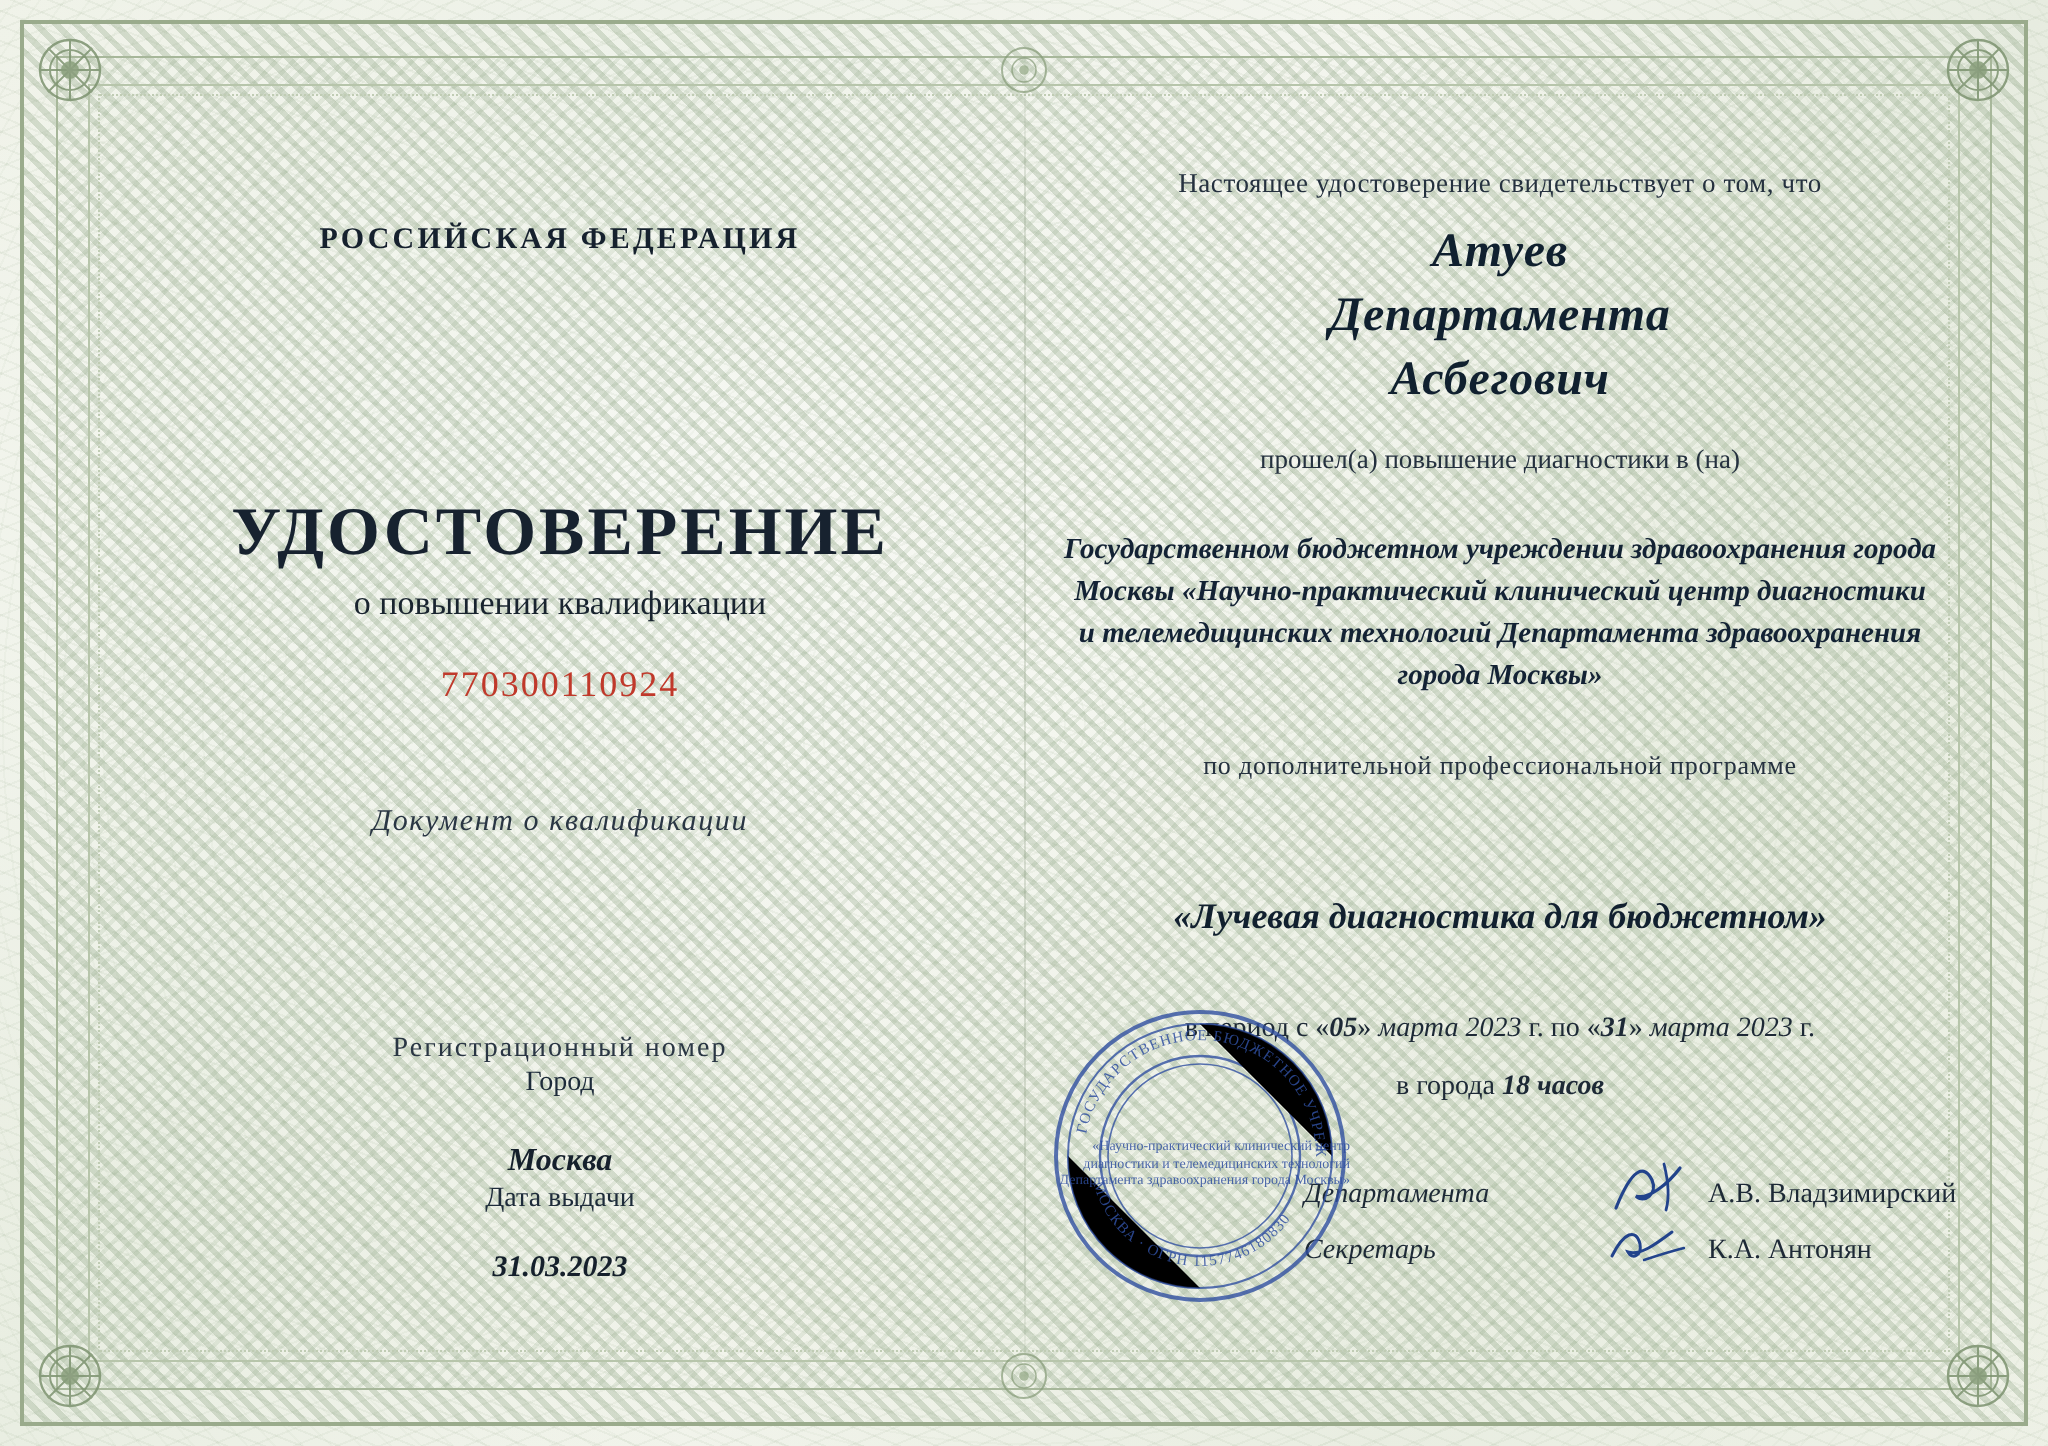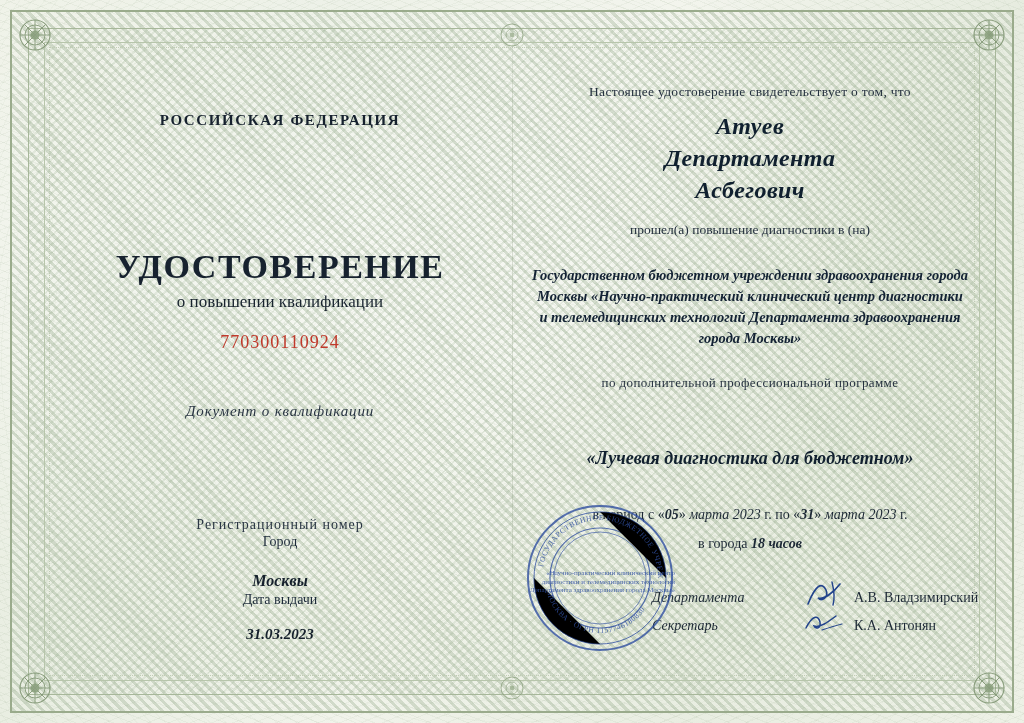--- a/index.html
+++ b/index.html
@@ -428,21 +428,21 @@
   </svg>
 
   <div class="left-panel">
     <div class="country">РОССИЙСКАЯ ФЕДЕРАЦИЯ</div>
     <div class="main-title">УДОСТОВЕРЕНИЕ</div>
     <div class="subtitle">о повышении квалификации</div>
     <div class="doc-number">770300110924</div>
     <div class="label-qual">Документ о квалификации</div>
     <div class="label-regnum">Регистрационный номер</div>
     <div class="label-city">Город</div>
-    <div class="city-value">Москвы</div>
+    <div class="city-value">Москва</div>
     <div class="label-issue-date">Дата выдачи</div>
     <div class="issue-date">31.03.2023</div>
   </div>
 
   <div class="right-panel">
     <div class="attest-line">Настоящее удостоверение свидетельствует о том, что</div>
     <div class="name-1">Атуев</div>
     <div class="name-2">Департамента</div>
     <div class="name-3">Асбегович</div>
     <div class="passed-line">прошел(а) повышение диагностики в (на)</div>

